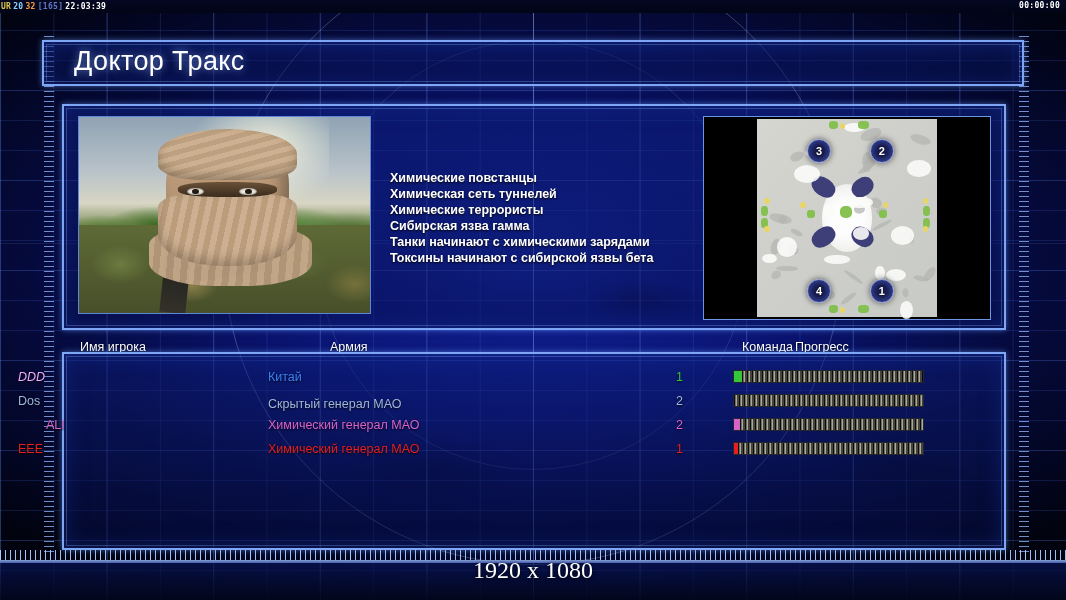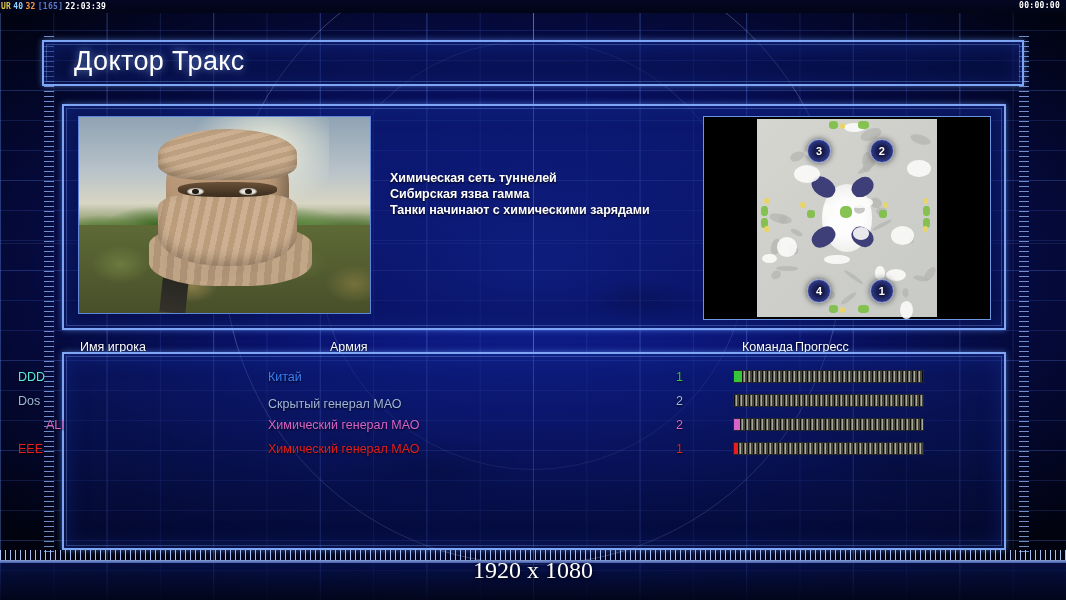--- a/index.html
+++ b/index.html
@@ -185,21 +185,21 @@
   <div class="bg-grid"></div>
   <div class="bg-grid2"></div>
   <div class="ring r1"></div>
   <div class="ring r2"></div>
   <div class="cross-v"></div>
   <div class="cross-h"></div>
 </div>
 
 <div class="topbar">
   <span class="seg c-ur">UR</span>
-  <span class="seg c-n1">40</span>
+  <span class="seg c-n1">20</span>
   <span class="seg c-n2">32</span>
   <span class="seg c-br">[165]</span>
   <span class="seg c-tm">22:03:39</span>
   <span class="topbar-right">00:00:00</span>
 </div>
 
 <div class="ruler-v" style="left:44px;top:36px;height:520px;"></div>
 <div class="ruler-v" style="left:1019px;top:36px;height:520px;"></div>
 <div class="ruler-h major" style="left:0px;bottom:40px;width:1066px;"></div>
 
@@ -220,23 +220,26 @@
   <div class="pt-wrapT"></div>
   <div class="pt-mask"></div>
   <div class="pt-eyes"></div>
   <div class="pt-eyeL"></div>
   <div class="pt-eyeR"></div>
   <div class="pt-pupL"></div>
   <div class="pt-pupR"></div>
 </div>
 
 <div id="desc">
+    <div>Химические повстанцы</div>
     <div>Химическая сеть туннелей</div>
+    <div>Химические террористы</div>
     <div>Сибирская язва гамма</div>
     <div>Танки начинают с химическими зарядами</div>
+    <div>Токсины начинают с сибирской язвы бета</div>
   </div>
 
 <div id="minimap">
   <div class="mm-inner">
     <div class="mm-center"></div>
   <div class="mm-rock" style="width: 14%; height: 9%; left: 30%; top: 30%; transform: rotate(35deg);"></div>
       <div class="mm-rock" style="width: 13%; height: 9%; left: 52%; top: 30%; transform: rotate(-35deg);"></div>
       <div class="mm-rock" style="width: 14%; height: 9%; left: 30%; top: 55%; transform: rotate(-35deg);"></div>
       <div class="mm-rock" style="width: 13%; height: 9%; left: 52%; top: 55%; transform: rotate(35deg);"></div>
       <div class="mm-tree" style="width: 7%; height: 6%; left: 46%; top: 44%; transform: rotate(0deg);"></div>
@@ -307,21 +310,21 @@
 
 <div id="table-head">
   <span class="th col-name">Имя игрока</span>
   <span class="th col-army">Армия</span>
   <span class="th col-team">Команда</span>
   <span class="th col-prog">Прогресс</span>
 </div>
 <div class="panel" id="players-panel"></div>
 <div id="players-rows">
     <div class="prow" style="top: 365px;">
-      <span class="pname" style="color: #5eead4;">DDD</span>
+      <span class="pname" style="color: #f0abfc; font-style: italic;">DDD</span>
       <span class="parmy" style="color: #3b82f6;">Китай</span>
       <span class="pteam" style="color: rgb(53, 198, 58);">1</span>
       <div class="bar">
         <div class="bar-fill" style="width: 8px; background: rgb(53, 198, 58);"></div>
         <div class="bar-track"></div>
       </div>
     </div>
     <div class="prow" style="top: 389px;">
       <span class="pname" style="color: rgb(159, 182, 216);">Dos</span>
       <span class="parmy" style="color: rgb(159, 182, 216); margin-top: 6px;">Скрытый генерал МАО</span>

